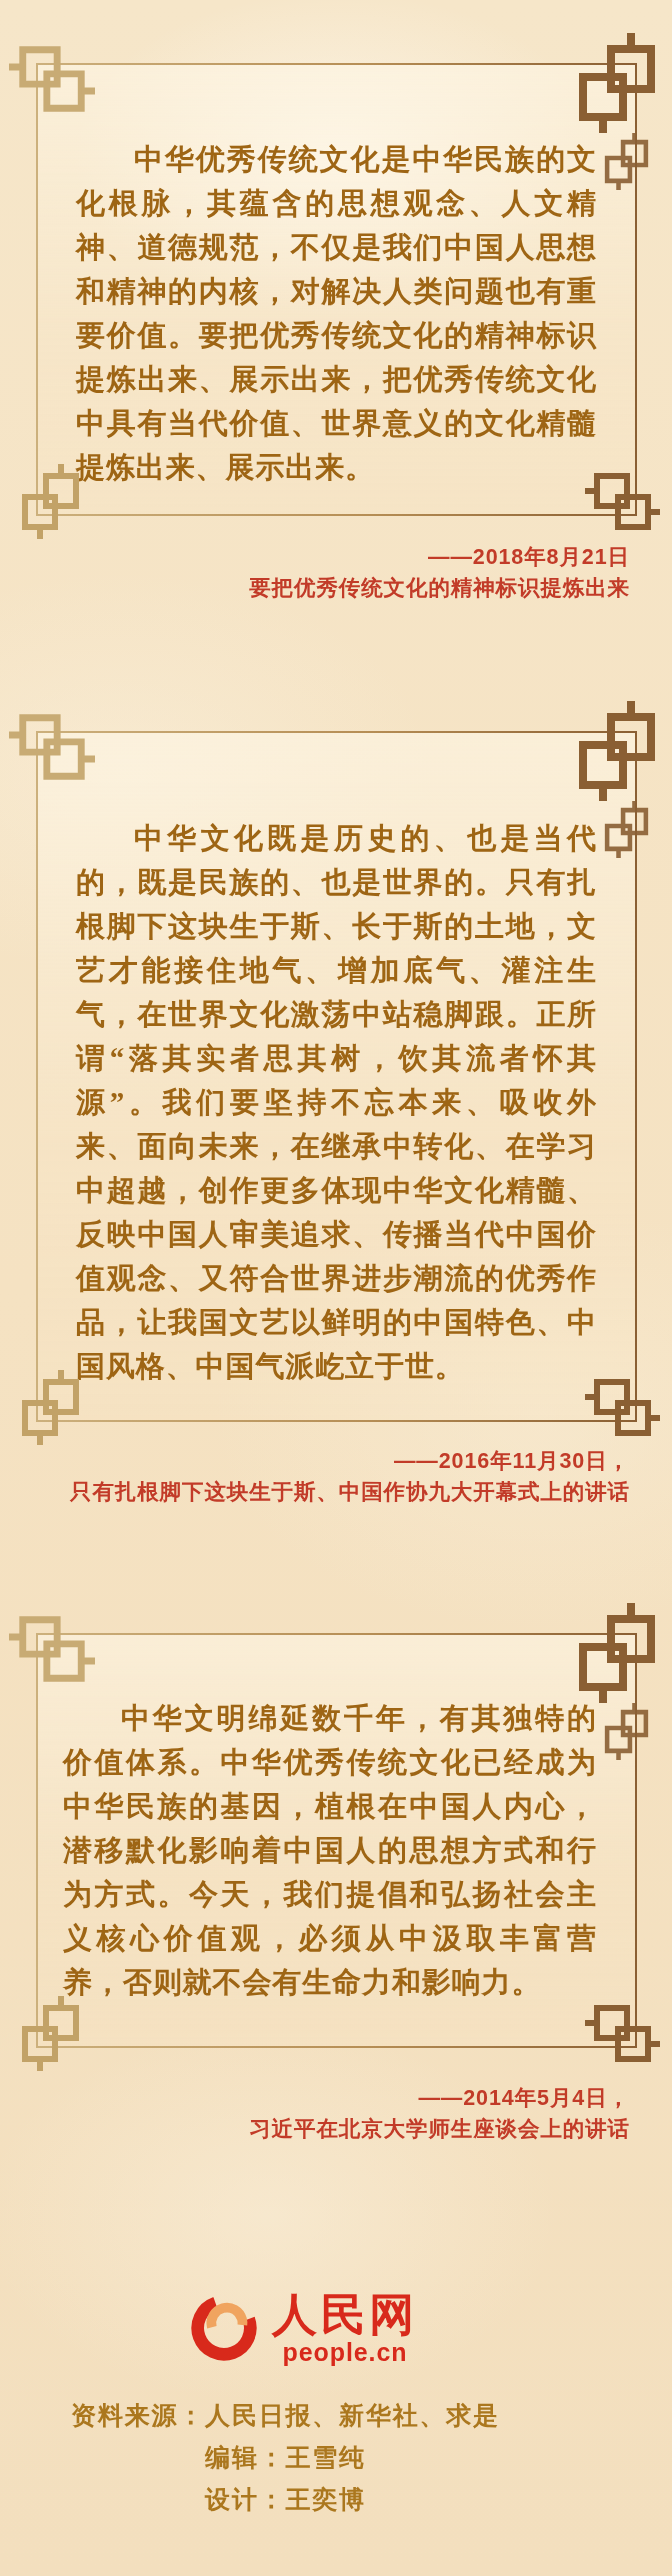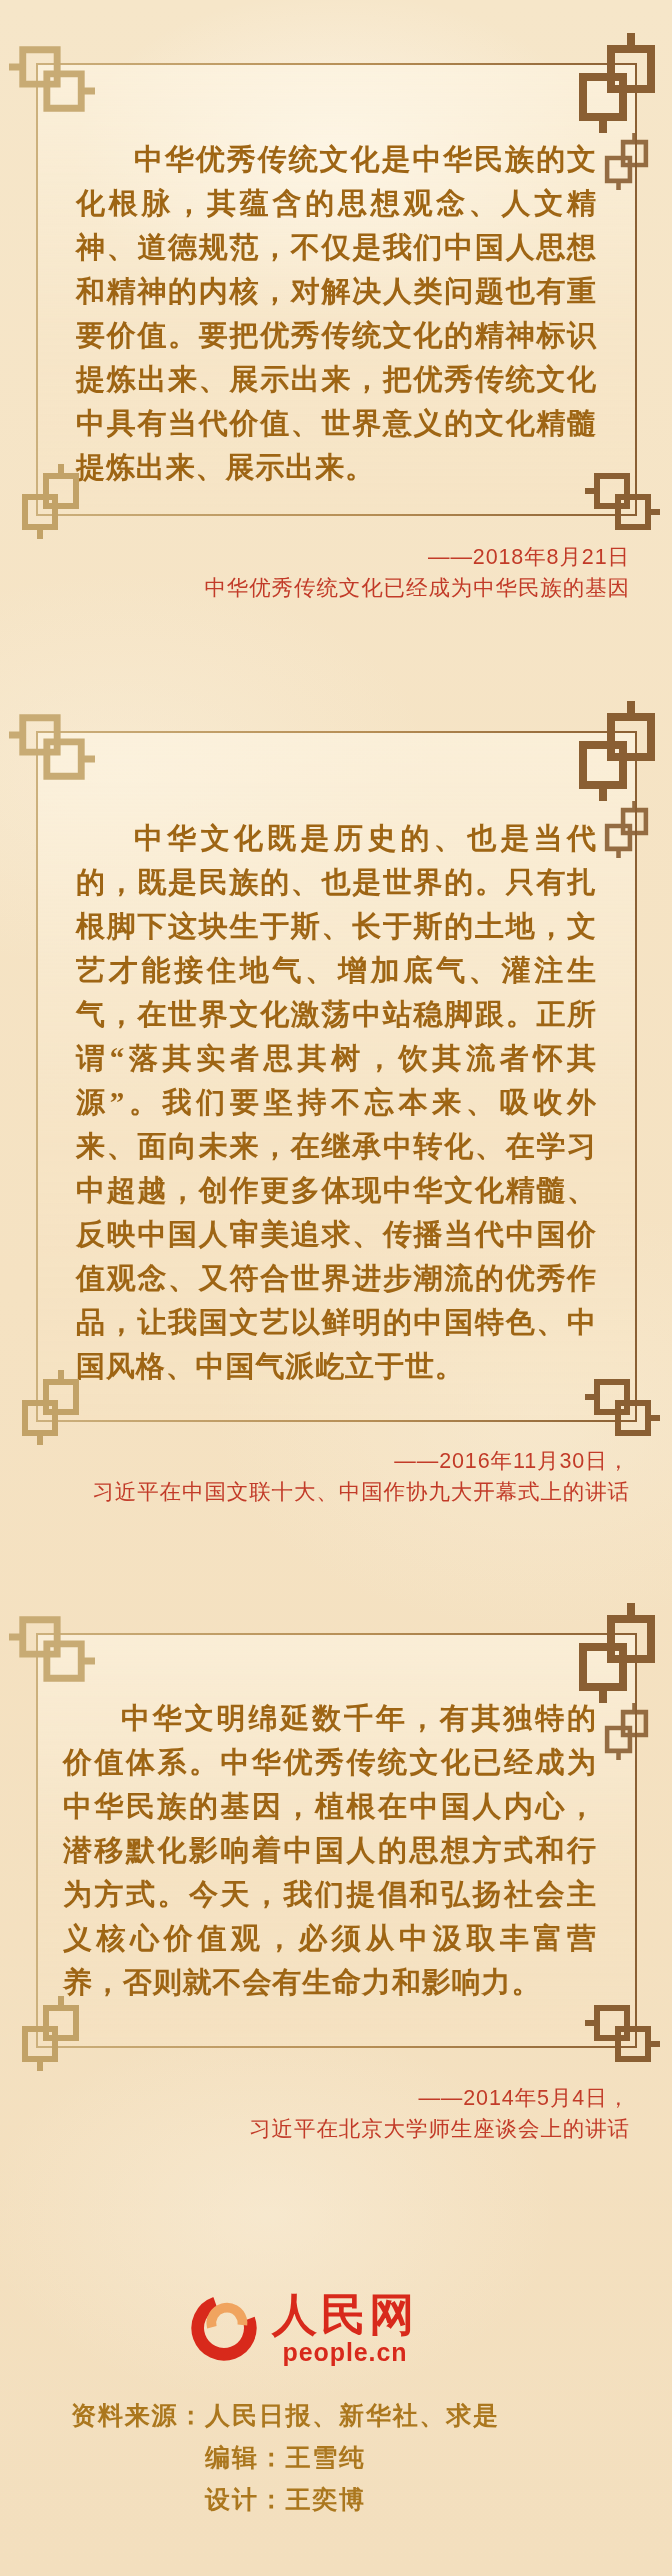--- a/index.html
+++ b/index.html
@@ -39,21 +39,21 @@
   .corner{position:absolute;pointer-events:none;}
   .c-tl{width:86px;height:86px;top:-29px;left:-29px;color:#c8ab74;}
   .c-tr{width:100px;height:100px;top:-32px;right:-32px;color:#8a5f33;transform:rotate(90deg);}
   .c-trtail{width:57px;height:57px;top:68px;right:-20px;color:#8a5f33;transform:rotate(90deg);opacity:.9;}
   .c-bl{width:75px;height:75px;bottom:-25px;left:-25px;color:#c2a267;transform:rotate(270deg);}
   .c-br{width:75px;height:75px;bottom:-25px;right:-25px;color:#8a5f33;transform:rotate(180deg);}
   
   .attr{
     position:absolute;left:36px;width:594px;
     text-align:right;
-    color:#c23b28;font-weight:normal;
+    color:#c23b28;font-weight:bold;
     font-size:21.5px;line-height:31px;letter-spacing:0.9px;
   }
   .attr-1{top:542px;}
   .attr-2{top:1446px;}
   .attr-3{top:2083px;}
   
   .logo{
     position:absolute;top:2290px;left:0;width:605px;
     display:flex;justify-content:center;align-items:center;gap:11px;
   }
@@ -104,21 +104,21 @@
     <svg class="corner c-bl" viewBox="0 0 84 84" width="75" height="75">
         <use href="#knot"></use>
       </svg>
     <svg class="corner c-br" viewBox="0 0 84 84" width="75" height="75">
         <use href="#knot"></use>
       </svg>
     <p class="quote">中华优秀传统文化是中华民族的文化根脉，其蕴含的思想观念、人文精神、道德规范，不仅是我们中国人思想和精神的内核，对解决人类问题也有重要价值。要把优秀传统文化的精神标识提炼出来、展示出来，把优秀传统文化中具有当代价值、世界意义的文化精髓提炼出来、展示出来。</p>
   </section>
   <div class="attr attr-1">
     <div>——2018年8月21日</div>
-    <div>中华优秀传统文化已经成为中华民族的基因</div>
+    <div>要把优秀传统文化的精神标识提炼出来</div>
   </div>
 
   <section class="card card-2">
     <svg class="corner c-tl" viewBox="0 0 96 96" width="86" height="86">
         <use href="#knot"></use>
       </svg>
     <svg class="corner c-tr" viewBox="0 0 112 112" width="100" height="100">
         <use href="#knot"></use>
       </svg>
     <svg class="corner c-trtail" viewBox="0 0 64 64" width="57" height="57">
@@ -127,21 +127,21 @@
     <svg class="corner c-bl" viewBox="0 0 84 84" width="75" height="75">
         <use href="#knot"></use>
       </svg>
     <svg class="corner c-br" viewBox="0 0 84 84" width="75" height="75">
         <use href="#knot"></use>
       </svg>
     <p class="quote">中华文化既是历史的、也是当代的，既是民族的、也是世界的。只有扎根脚下这块生于斯、长于斯的土地，文艺才能接住地气、增加底气、灌注生气，在世界文化激荡中站稳脚跟。正所谓“落其实者思其树，饮其流者怀其源”。我们要坚持不忘本来、吸收外来、面向未来，在继承中转化、在学习中超越，创作更多体现中华文化精髓、反映中国人审美追求、传播当代中国价值观念、又符合世界进步潮流的优秀作品，让我国文艺以鲜明的中国特色、中国风格、中国气派屹立于世。</p>
   </section>
   <div class="attr attr-2">
     <div>——2016年11月30日，</div>
-    <div>习近平在中国文联十大、中国作协九大开幕式上的讲话</div>
+    <div>只有扎根脚下这块生于斯、中国作协九大开幕式上的讲话</div>
   </div>
 
   <section class="card card-3">
     <svg class="corner c-tl" viewBox="0 0 96 96" width="86" height="86">
         <use href="#knot"></use>
       </svg>
     <svg class="corner c-tr" viewBox="0 0 112 112" width="100" height="100">
         <use href="#knot"></use>
       </svg>
     <svg class="corner c-trtail" viewBox="0 0 64 64" width="57" height="57">

